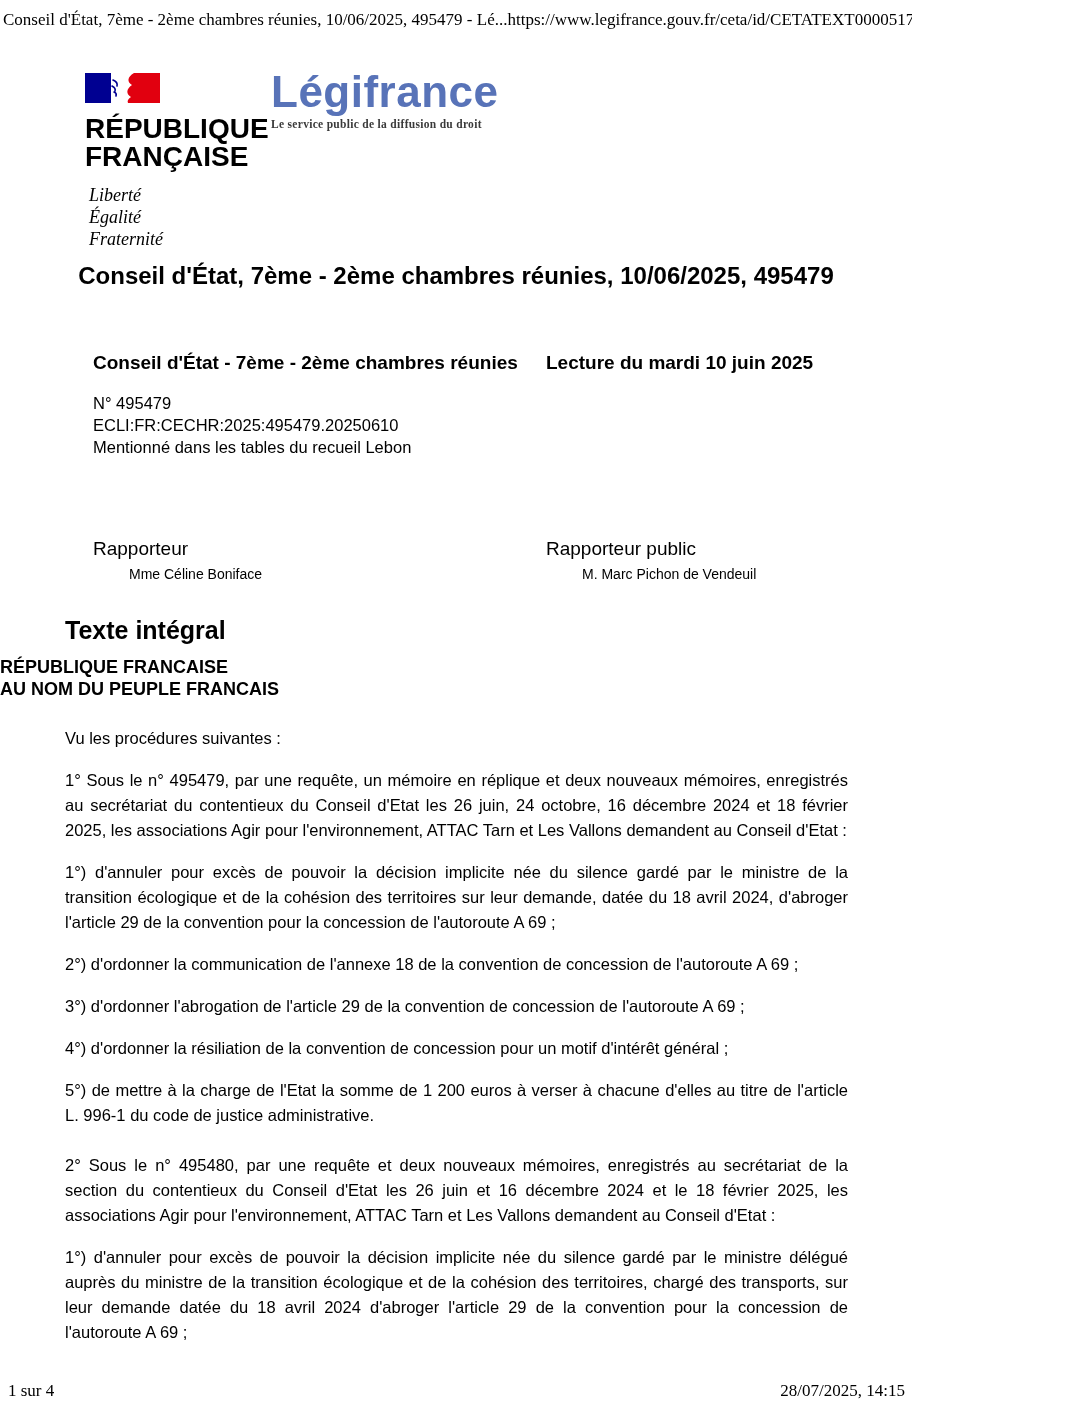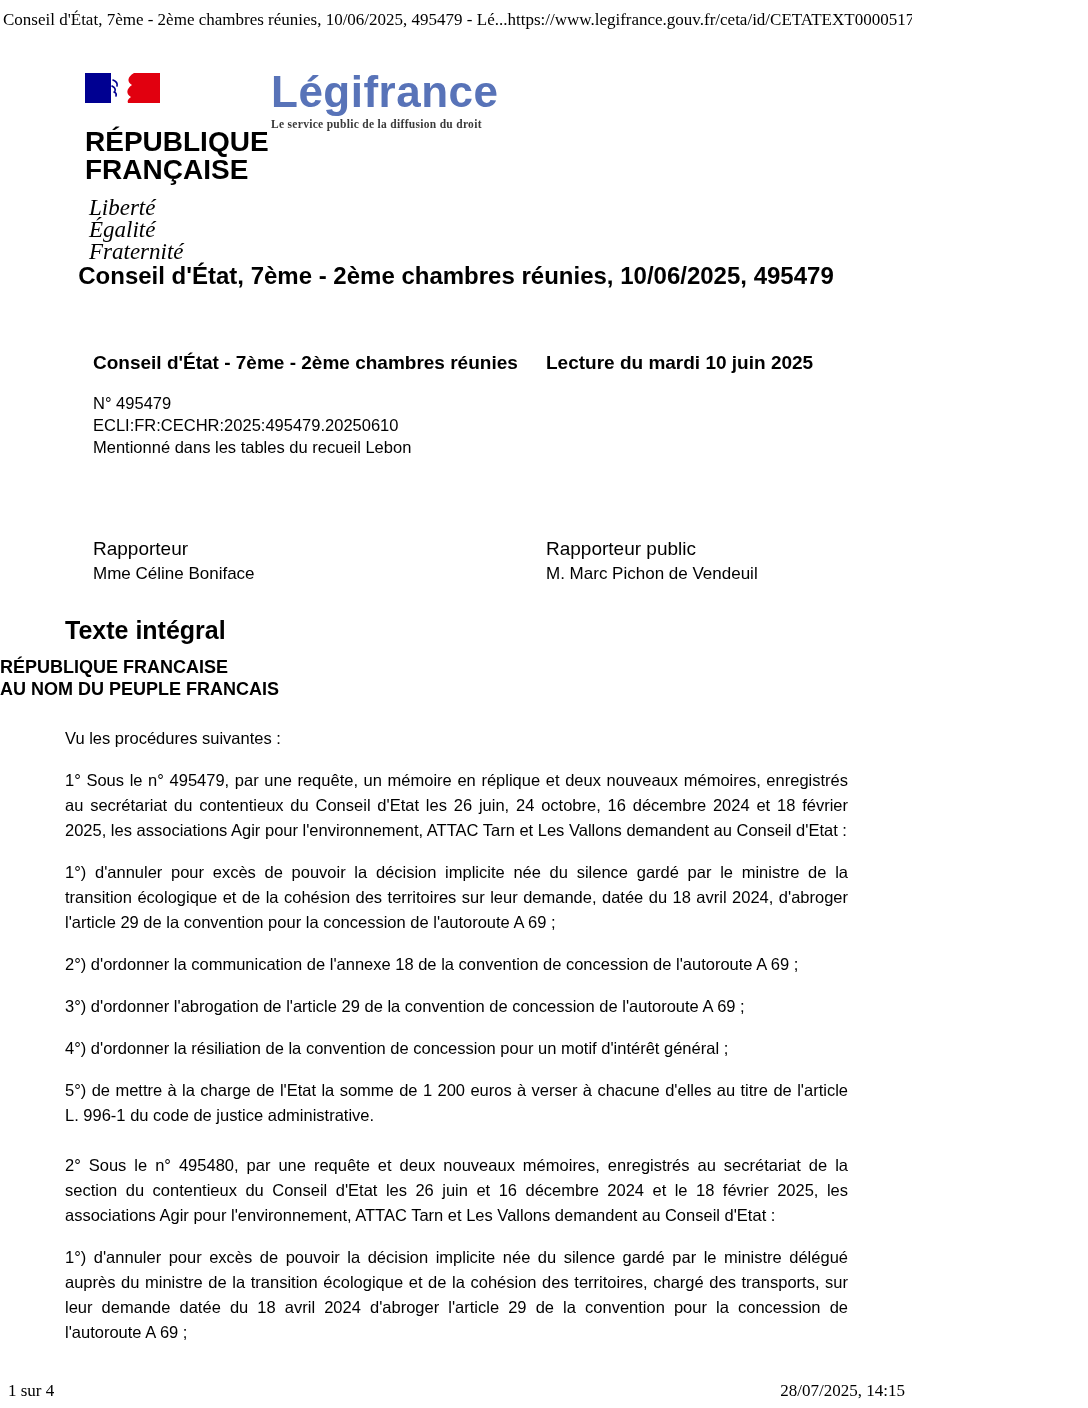--- a/index.html
+++ b/index.html
@@ -40,32 +40,32 @@
     width: 19px; height: 10px;
     background: #f3f3f5;
     border: 1px solid #8a8a93;
     border-radius: 5px;
   }
 
   
   .brand { position: absolute; top: 73px; left: 85px; width: 190px; }
   .flag-svg { display: block; }
   .republic-name {
-    margin-top: 25px;
+    margin-top: 12px;
     font-weight: 700;
     font-size: 28px;
     line-height: 28px;
     letter-spacing: 0px;
     color: #000;
   }
   .motto {
     margin-top: 13px; margin-left: 4px;
     font-family: "Liberation Serif", serif;
     font-style: italic;
-    font-size: 23px;
+    font-size: 18px;
     line-height: 22px;
     color: #000;
   }
 
   
   .legifrance { position: absolute; top: 68px; left: 271px; }
   .legifrance-wordmark {
     color: var(--legifrance-blue);
     font-weight: 700;
     font-size: 44px;
@@ -97,21 +97,21 @@
   .court, .reading-date {
     font-weight: 700; font-size: 19px; line-height: 32px;
   }
   .case-ids { margin-top: 13px; font-size: 16.5px; line-height: 22px; }
 
   .rapporteurs {
     position: absolute; top: 537px; left: 93px; right: 64px;
     display: grid; grid-template-columns: 453px 1fr;
   }
   .rapp-label { font-size: 19px; line-height: 24px; }
-  .rapp-name  { font-size: 17px; line-height: 22px; margin-top: 2px; }
+  .rapp-name  { font-size: 14px; line-height: 22px; margin-top: 2px; margin-left: 36px; }
 
   
   .section-title {
     position: absolute; top: 615px; left: 65px;
     font-size: 25px; line-height: 30px;
   }
   .center-heading {
     position: absolute; top: 657px; left: 0; right: 0;
     font-weight: 700; font-size: 18px; line-height: 21.5px;
   }

